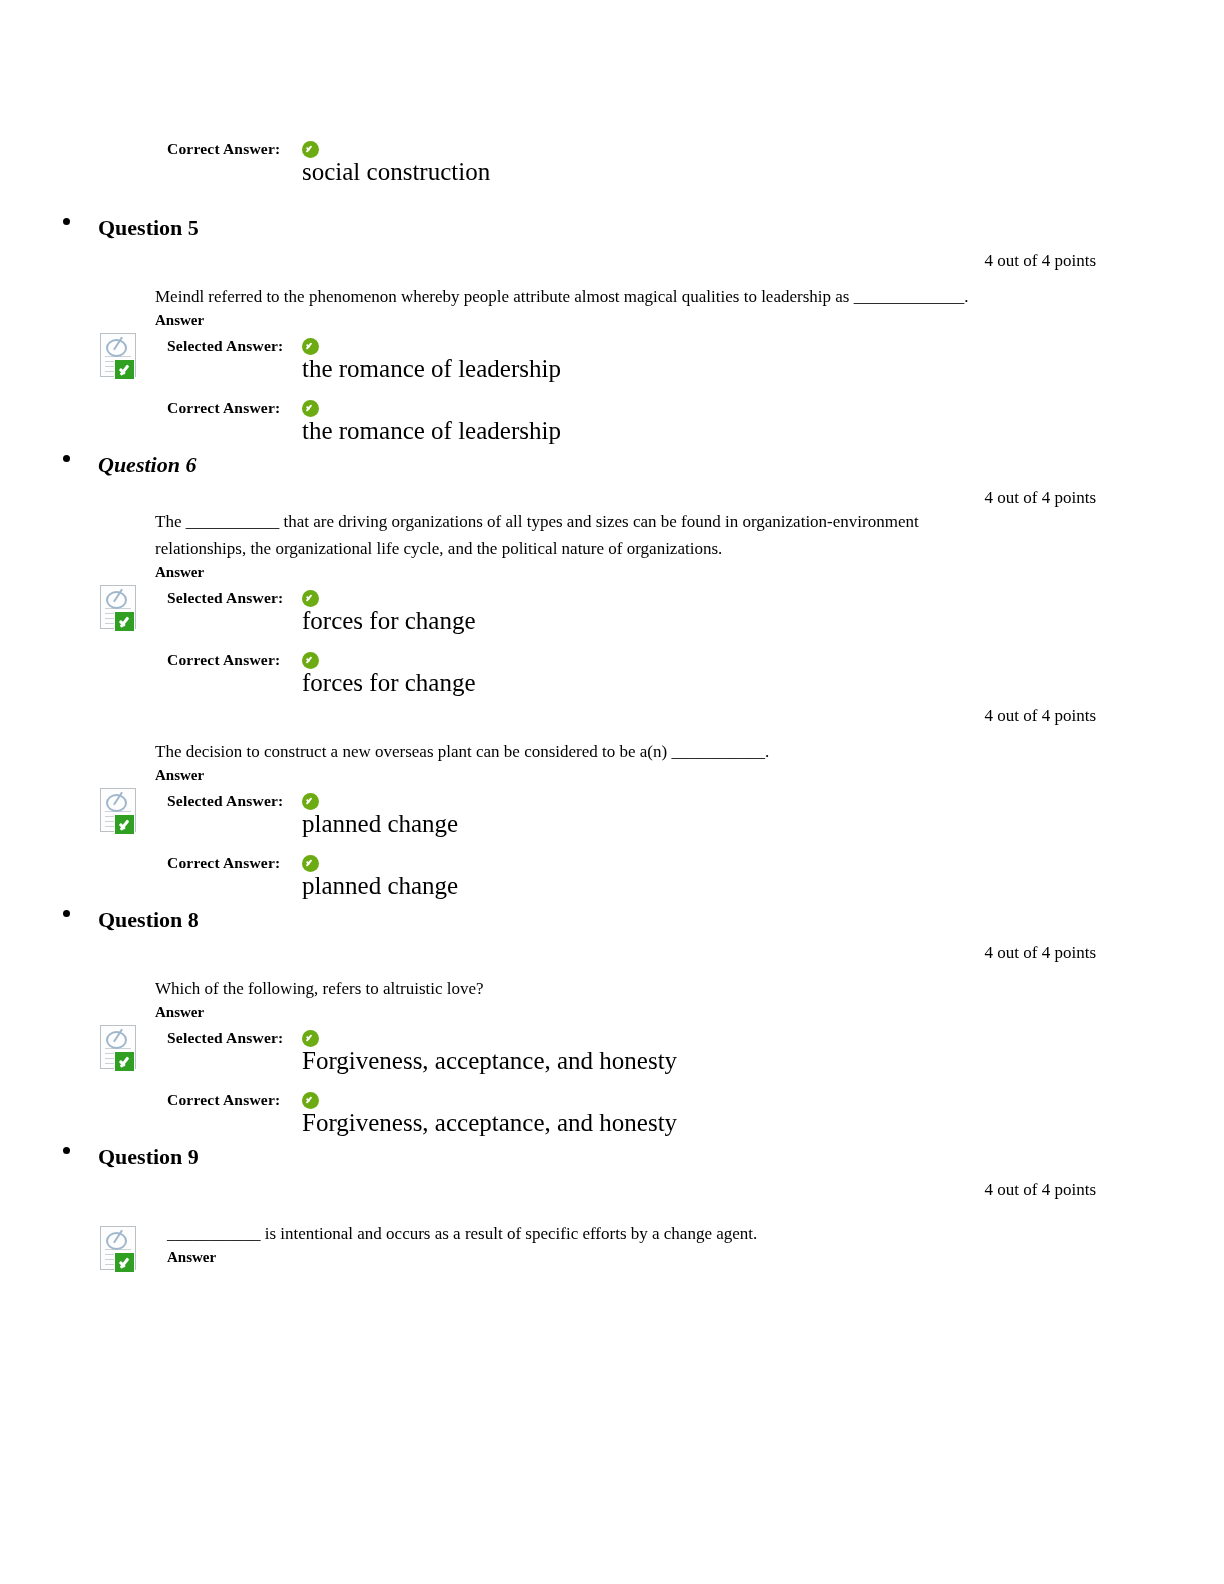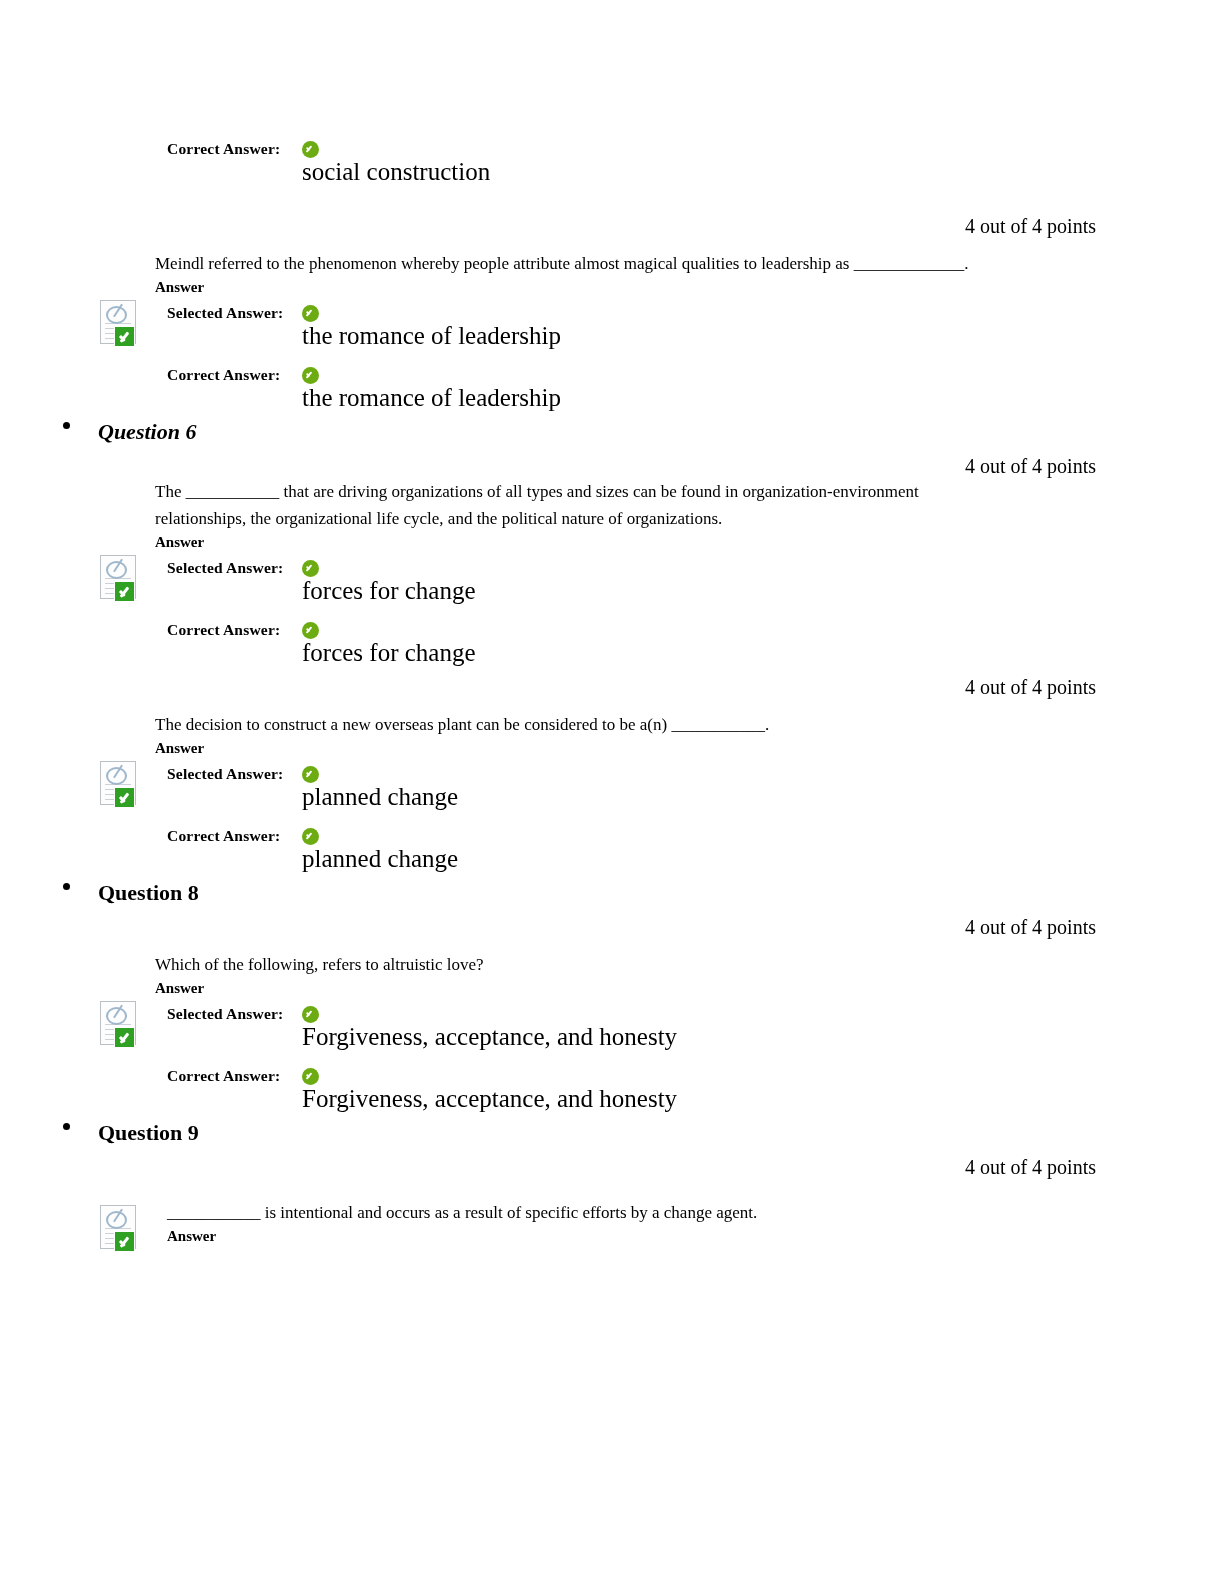--- a/index.html
+++ b/index.html
@@ -47,21 +47,21 @@
   }
 
   .question-title {
     font-family: "Liberation Serif", serif;
     font-weight: bold;
     font-size: 22px;
   }
 
   .points {
     font-family: "Liberation Serif", serif;
-    font-size: 20px;
+    font-size: 17px;
     text-align: right;
     padding-left: 32px;
   }
 
   
   .q-head {
     position: relative;
     padding-left: 98px;
     margin: 0;
   }
@@ -233,20 +233,24 @@
     <div class="ans-block">
       <div class="ans-line">
         <span class="label-small lbl">Correct Answer:</span>
         <span class="check-badge"></span>
       </div>
       <div class="ans-value">social construction</div>
     </div>
   </div>
 
   <div class="row" style="margin-bottom:6px;">
+    <div class="q-head">
+      <span class="bullet"></span>
+      <span class="question-title">Question 5</span>
+    </div>
     <div class="points points-row" style="margin-top:10px;">4 out of 4 points</div>
     <div class="body-text qtext" style="margin-top:12px;">Meindl referred to the phenomenon whereby people attribute almost magical qualities to leadership as _____________.</div>
     <div class="answer-lbl answer-word" style="margin-top:2px;">Answer</div>
 
     <div class="ans-block selected" style="margin-top:8px; min-height:52px;">
       <div class="doc-icon" style="top:-4px;">
         <div class="sheet">
             <div class="ln l1"></div>
             <div class="ln l2"></div>
             <div class="ln l3"></div>

